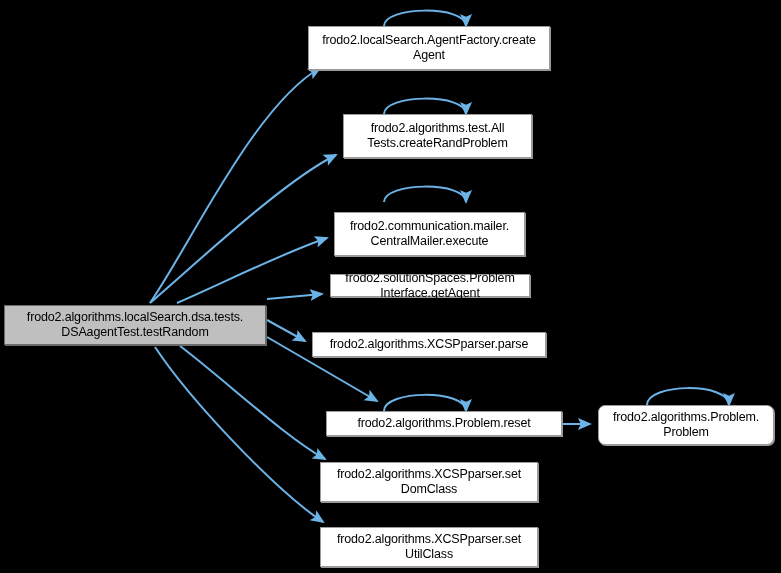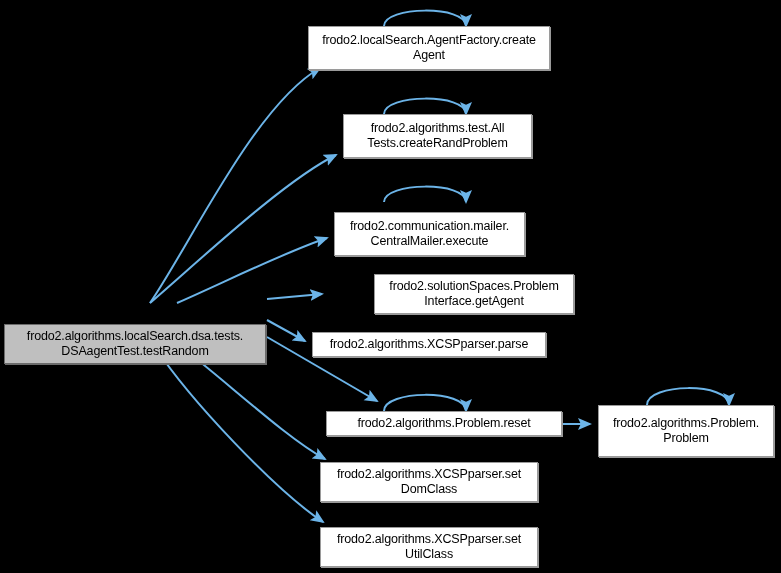--- a/index.html
+++ b/index.html
@@ -71,33 +71,33 @@
     <g id="selfloops-group">
         <path d="M 384 26 C 384 6 466 5 466 26" fill="none" stroke="#6cb4e8" stroke-width="2" marker-end="url(#arrowhead)"></path>
         <path d="M 384 114 C 384 94 466 93 466 114" fill="none" stroke="#6cb4e8" stroke-width="2" marker-end="url(#arrowhead)"></path>
         <path d="M 384 202 C 384 182 466 181 466 202" fill="none" stroke="#6cb4e8" stroke-width="2" marker-end="url(#arrowhead)"></path>
         <path d="M 384 411 C 384 390 466 389 466 411" fill="none" stroke="#6cb4e8" stroke-width="2" marker-end="url(#arrowhead)"></path>
         <path d="M 647 405 C 647 383 729 382 729 405" fill="none" stroke="#6cb4e8" stroke-width="2" marker-end="url(#arrowhead)"></path>
       </g>
   </svg>
 
   <div id="nodes-group">
-      <div class="node current" style="left: 4px; top: 305px; width: 262px; height: 40px; margin-top: 19px;">frodo2.algorithms.localSearch.dsa.tests.
+      <div class="node current" style="left: 4px; top: 305px; width: 262px; height: 40px;">frodo2.algorithms.localSearch.dsa.tests.
 DSAagentTest.testRandom</div>
       <div class="node" style="left: 308px; top: 26px; width: 242px; height: 44px;">frodo2.localSearch.AgentFactory.create
 Agent</div>
       <div class="node" style="left: 343px; top: 114px; width: 189px; height: 44px;">frodo2.algorithms.test.All
 Tests.createRandProblem</div>
       <div class="node" style="left: 334px; top: 202px; width: 191px; height: 44px; margin-top: 10px;">frodo2.communication.mailer.
 CentralMailer.execute</div>
-      <div class="node" style="left: 330px; top: 274px; width: 200px; height: 40px; margin-left: 44px;">frodo2.solutionSpaces.Problem
+      <div class="node" style="left: 330px; top: 274px; width: 200px; height: 23px;">frodo2.solutionSpaces.Problem
 Interface.getAgent</div>
       <div class="node" style="left: 312px; top: 332px; width: 234px; height: 25px;">frodo2.algorithms.XCSPparser.parse</div>
       <div class="node" style="left: 326px; top: 411px; width: 236px; height: 25px;">frodo2.algorithms.Problem.reset</div>
       <div class="node" style="left: 320px; top: 462px; width: 218px; height: 40px;">frodo2.algorithms.XCSPparser.set
 DomClass</div>
       <div class="node" style="left: 320px; top: 527px; width: 218px; height: 40px;">frodo2.algorithms.XCSPparser.set
 UtilClass</div>
-      <div class="node" style="left: 598px; top: 405px; width: 176px; height: 52px;">frodo2.algorithms.Problem.
+      <div class="node" style="left: 598px; top: 405px; width: 176px; height: 40px; border-radius: 7px;">frodo2.algorithms.Problem.
 Problem</div>
     </div>
 
 </div>
 
 </body></html>

